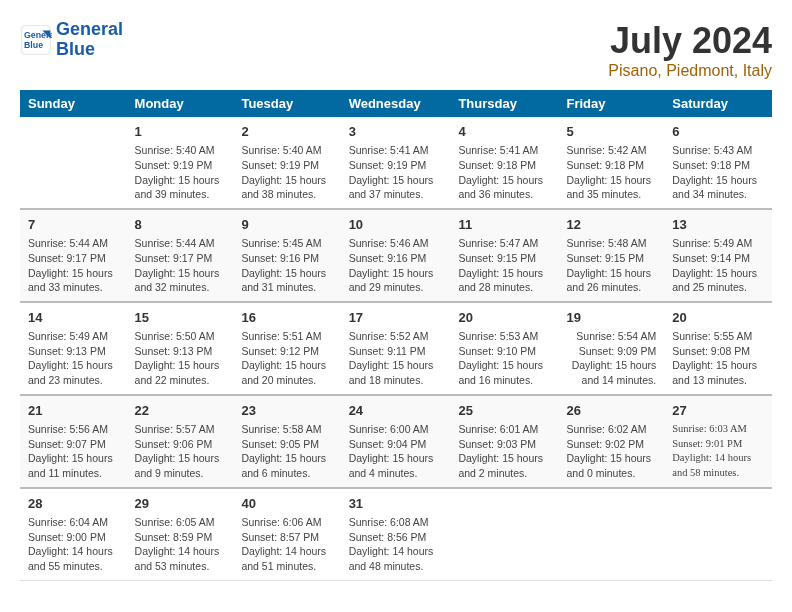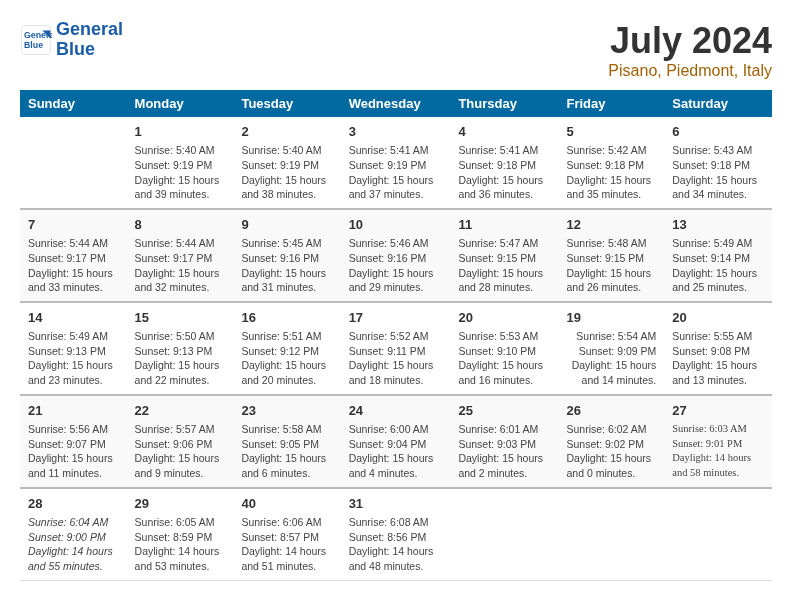--- a/index.html
+++ b/index.html
@@ -318,21 +318,21 @@
           <span class="day-num">27</span>
           <div class="day-info" style="white-space: pre-line; font-family: Liberation Serif, serif;">Sunrise: 6:03 AM
 Sunset: 9:01 PM
 Daylight: 14 hours
 and 58 minutes.</div>
         </td>
       </tr>
       <tr class="row-separator">
         <td>
           <span class="day-num">28</span>
-          <div class="day-info" style="white-space: pre-line; font-style: italic;">Sunrise: 6:04 AM
+          <div class="day-info" style="white-space: pre-line;">Sunrise: 6:04 AM
 Sunset: 9:00 PM
 Daylight: 14 hours
 and 55 minutes.</div>
         </td>
         <td>
           <span class="day-num">29</span>
           <div class="day-info" style="white-space: pre-line;">Sunrise: 6:05 AM
 Sunset: 8:59 PM
 Daylight: 14 hours
 and 53 minutes.</div>

